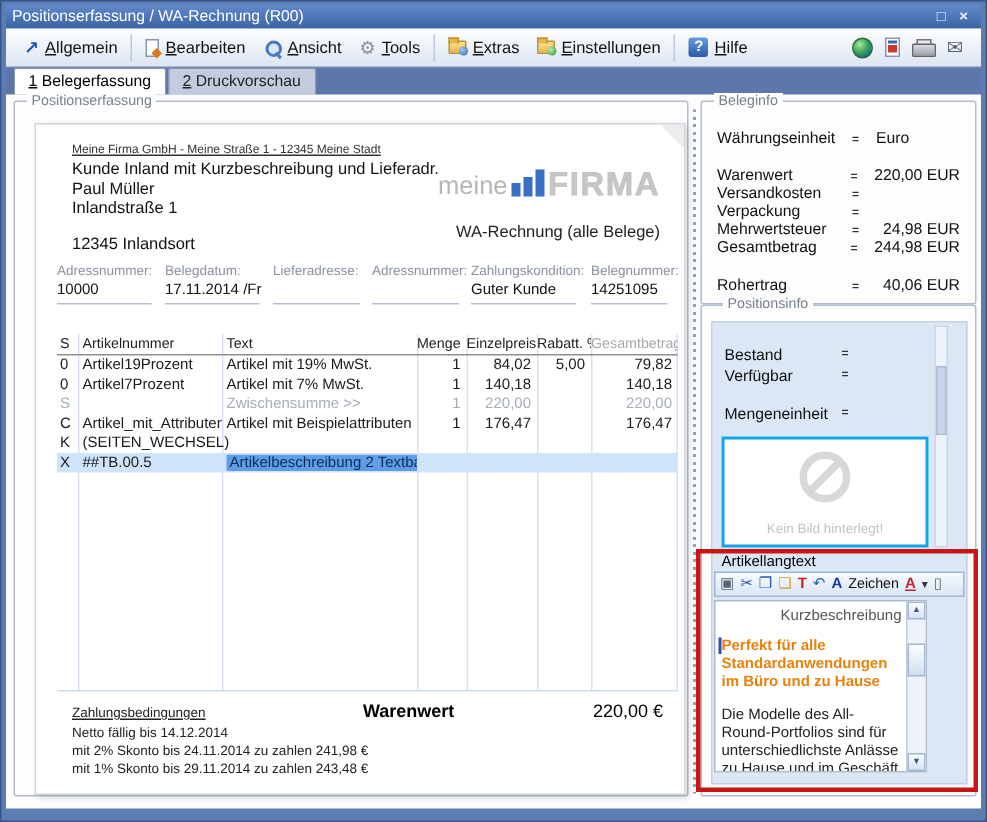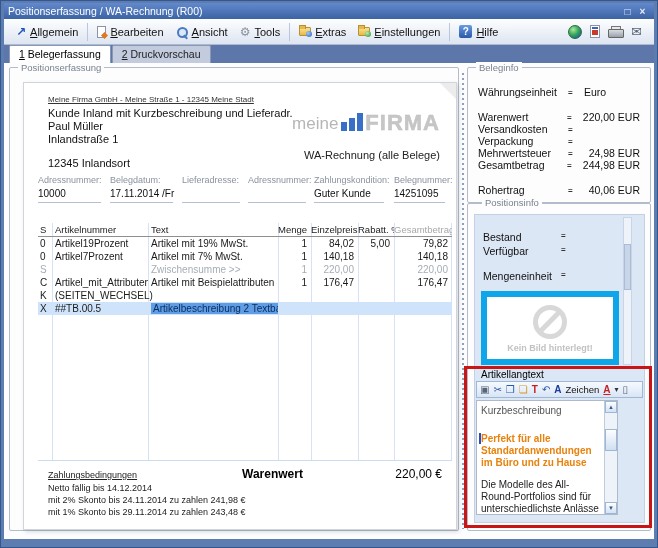--- a/index.html
+++ b/index.html
@@ -141,21 +141,21 @@
   .pi-panel { position:absolute; left:6px; top:10px; right:5px; bottom:7px; background:#dce7f6;
               border:1px solid #c4d0e4; }
   .pi-row { position:absolute; display:flex; font-size:10.5px; color:#101010; left:8px; right:8px; }
   .pi-row .ilabel { width:78px; }
   .pi-row .ieq { font-size:8px; font-weight:bold; color:#333; }
   .pi-scroll { position:absolute; right:12px; top:2px; width:9px; height:148px; background:#eef3fa;
                border:1px solid #c8d4e8; }
   .pi-scroll .thumb { position:absolute; left:0; right:0; top:26px; height:46px; background:#c9d6ea;
                       border:1px solid #aabcd6; }
   .img-box { position:absolute; left:6px; top:76px; width:138px; height:74px; background:#fff;
-             border:6px solid #0ea5e9;font-weight:bold; }
+             border:2px solid #0ea5e9; }
   .noimg-circle { position:absolute; left:50%; top:8px; margin-left:-17px; width:34px; height:34px;
                   border:5px solid #d8d8d8; border-radius:50%; }
   .noimg-circle::after { content:""; position:absolute; left:-2px; top:9px; width:28px; height:5px;
                          background:#d8d8d8; transform:rotate(-45deg); }
   .noimg-text { position:absolute; left:0; right:0; bottom:6px; text-align:center; font-size:9px;
                 color:#c2c2c2; }
 
   
   .lt-label { position:absolute; left:6px; top:154px; font-size:10px; color:#000; }
   .lt-toolbar { position:absolute; left:1px; top:166px; right:1px; height:17px;
@@ -163,21 +163,21 @@
                 display:flex; align-items:center; gap:4px; padding:0 3px; overflow:hidden; }
   .ti { font-size:10px; line-height:11px; white-space:nowrap; }
   .ti.blue { color:#2a5ab0; } .ti.gray { color:#5a6478; } .ti.orange { color:#d89a2a; }
   .ti.red { color:#c42222; font-weight:bold; text-decoration:underline; }
   .ti.boldA { color:#1a3a9a; font-weight:bold; }
   .ti.zlabel { color:#111; font-size:9.5px; }
   .ti.dd { color:#334; font-size:8px; }
   .lt-text { position:absolute; left:1px; top:185px; width:142px; height:115px; background:#fff;
              border:1px solid #aebacc; overflow:hidden; }
   .lt-inner { position:absolute; left:4px; right:16px; top:4px; font-size:10px; line-height:12px; }
-  .lt-intro { color:#555; margin-bottom:16px; }
+  .lt-intro { color:#555; margin-bottom:8px;text-align:right; }
   .lt-head { color:#e8820c; font-weight:bold; margin-bottom:10px; position:relative; }
   .caret { position:absolute; left:-2px; top:0; width:1.5px; height:11px; background:#2a4ac8; }
   .lt-body { color:#222; }
   .lt-sb { position:absolute; right:0; top:0; bottom:0; width:13px; background:#eef3fa;
            border-left:1px solid #c0ccde; }
   .sb-btn { position:absolute; left:0; right:0; height:12px; background:linear-gradient(#fdfeff,#d4e2f4);
             border:1px solid #9fb6d4; color:#3a5a8a; font-size:6px; display:flex; align-items:center;
             justify-content:center; }
   .sb-btn.up { top:0; } .sb-btn.down { bottom:0; }
   .sb-thumb { position:absolute; left:0; right:0; top:28px; height:22px;

